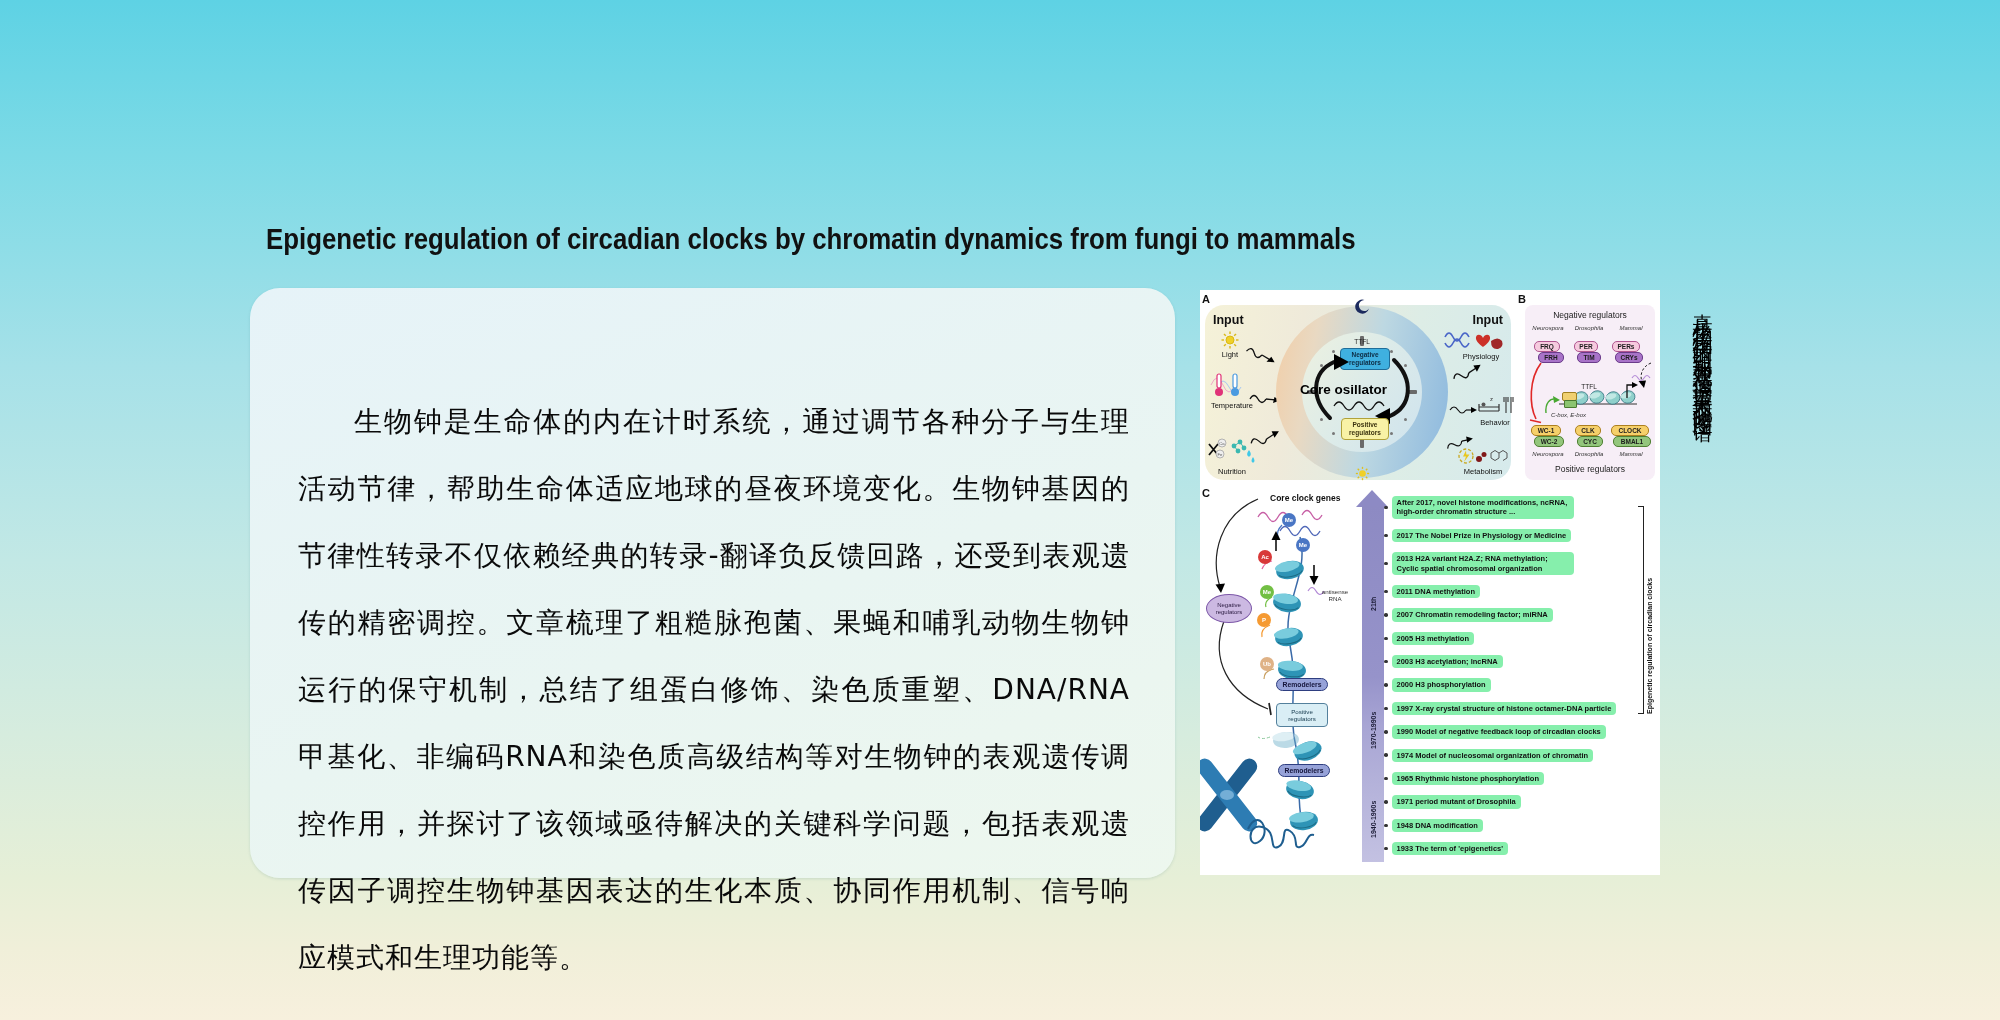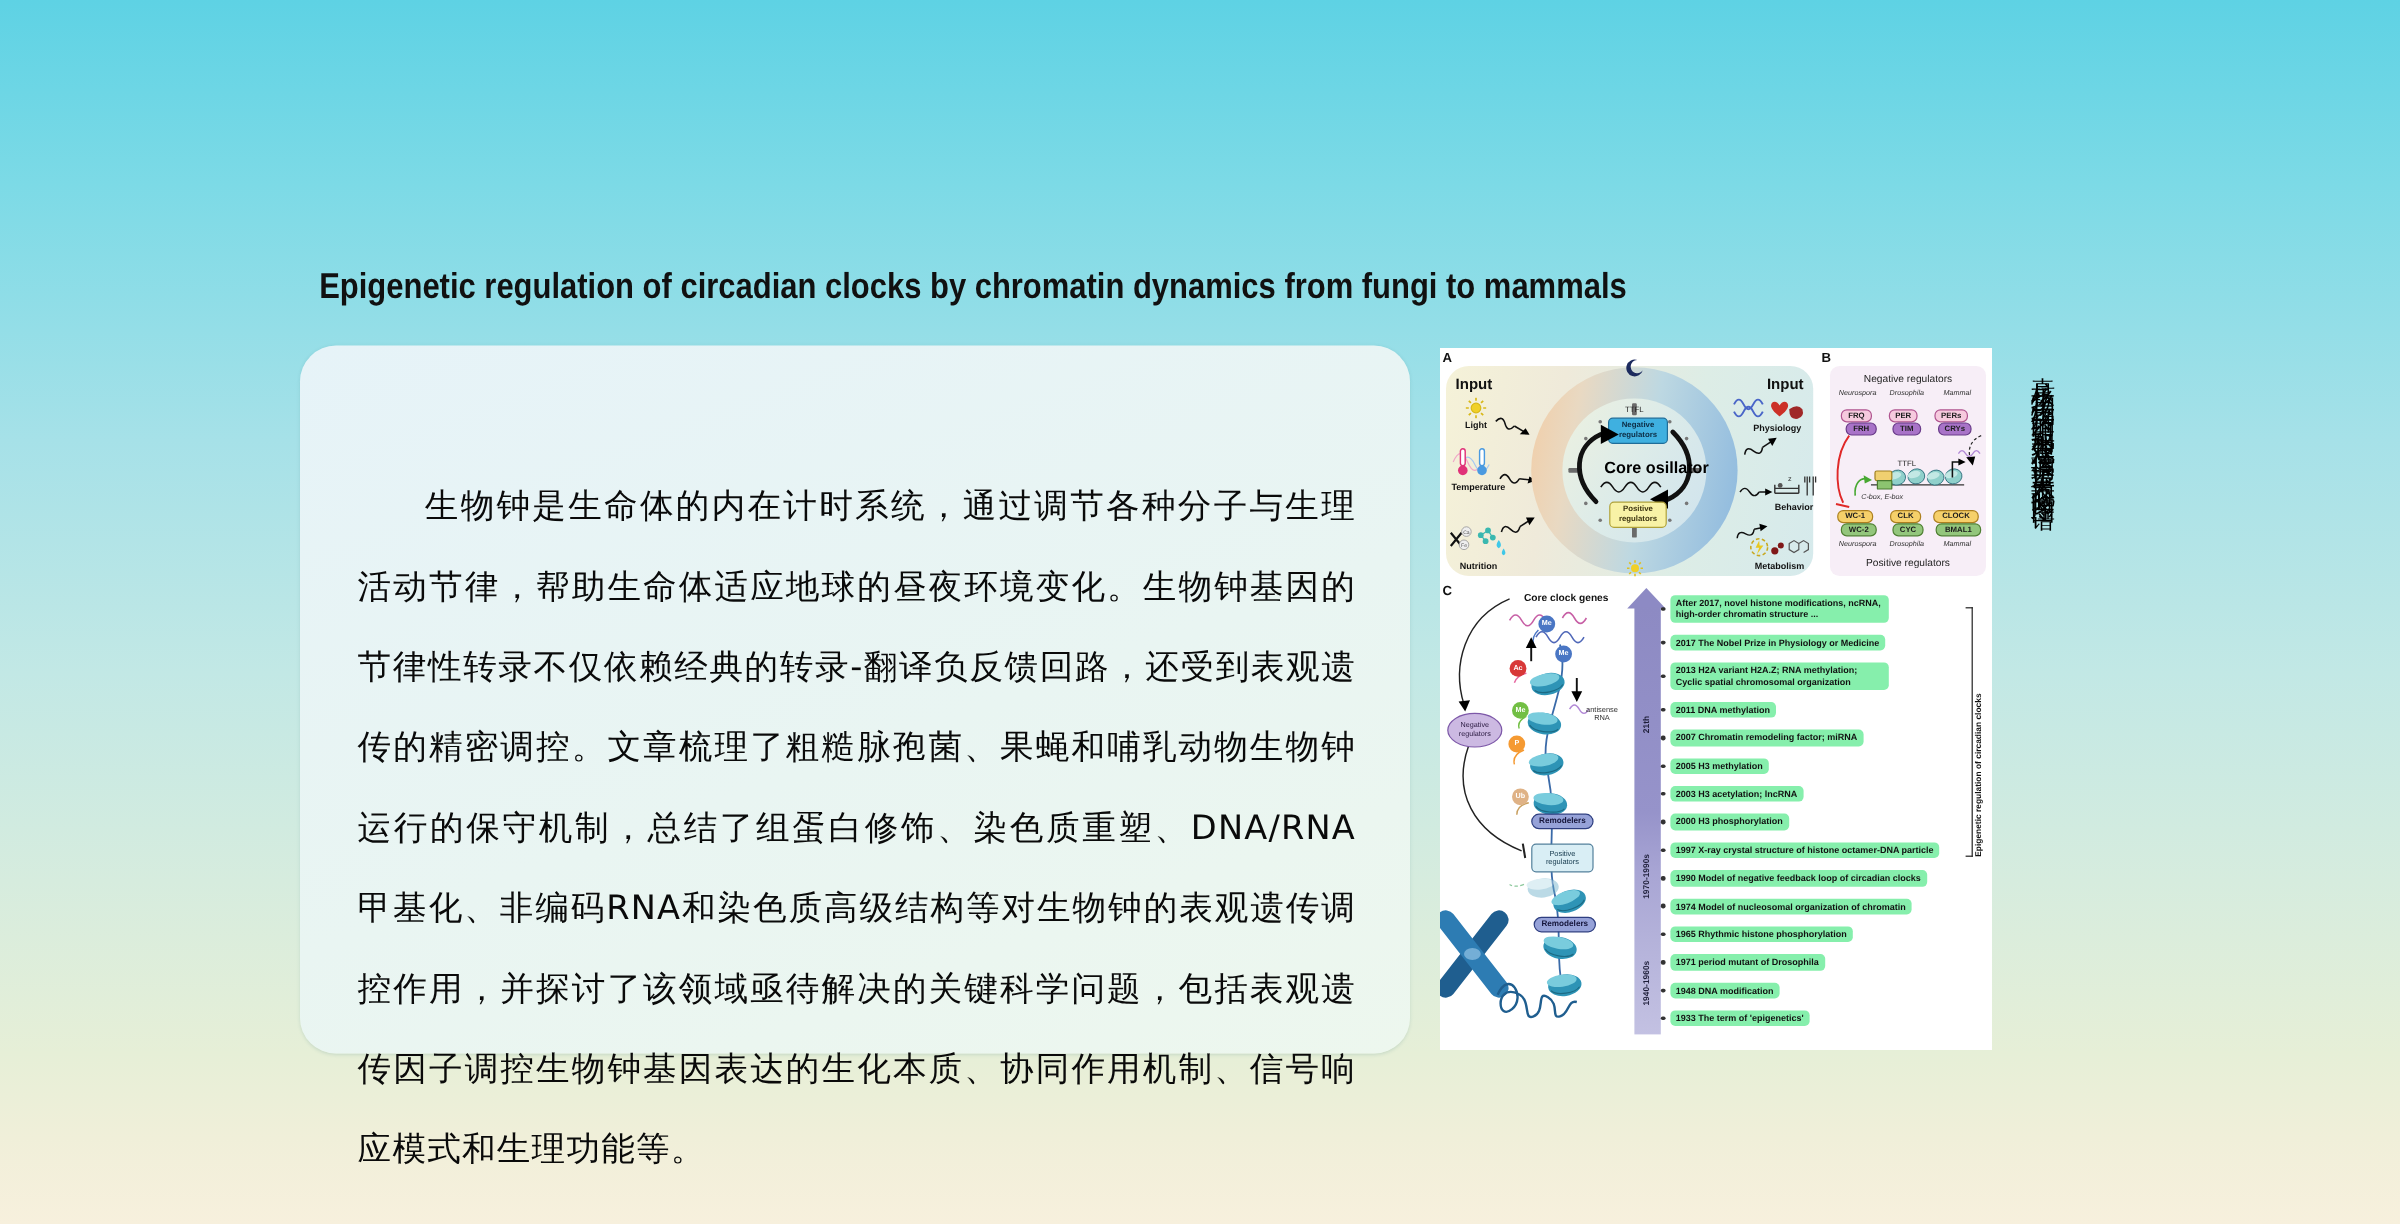--- a/index.html
+++ b/index.html
@@ -23,33 +23,33 @@
   .side-caption{position:absolute;left:1690px;top:298px;height:585px;
     writing-mode:vertical-rl;font-size:20px;letter-spacing:4.5px;color:#000;
     font-family:"DejaVu Sans",sans-serif;}
   
   .figure{position:absolute;left:1200px;top:290px;width:460px;height:585px;background:#fff;}
   .plabel{position:absolute;font-size:11px;font-weight:bold;color:#111;}
   .pA{position:absolute;left:5px;top:15px;width:306px;height:175px;border-radius:19px;
     background:linear-gradient(100deg,#f5f2d8 0%,#efeada 30%,#ddedE6 65%,#d6eaec 100%);}
   .pB{position:absolute;left:325px;top:15px;width:130px;height:175px;border-radius:8px;background:#f7eef7;}
   .pa-head{position:absolute;font-size:12.5px;font-weight:bold;color:#111;}
-  .pa-lab{position:absolute;font-size:7.5px;font-weight:bold;color:#111;text-align:center;}
+  .pa-lab{position:absolute;font-size:7.5px;font-weight:normal;color:#111;text-align:center;}
   .ring{position:absolute;left:71px;top:1px;width:172px;height:172px;border-radius:50%;
     background:linear-gradient(100deg,#f2cda6 0%,#e9d9c2 22%,#bdd8e2 55%,#8cb8de 100%);}
   .ring-inner{position:absolute;left:26px;top:26px;width:120px;height:120px;border-radius:50%;
     background:linear-gradient(120deg,#edf1e0 0%,#dcebe9 50%,#cfe3ee 100%);}
   .tick{position:absolute;background:#6a6a6a;border-radius:1px;}
   .dot{position:absolute;width:3px;height:3px;border-radius:50%;background:#777;}
   .ttfl{position:absolute;font-size:6.5px;color:#222;text-align:center;}
   .pillA{position:absolute;border-radius:4px;font-size:6.5px;font-weight:bold;text-align:center;
     line-height:1.25;padding:2px 2px;color:#0d2c44;}
   .neg-pill{background:#3fb0e0;border:1px solid #1f6d99;}
   .pos-pill{background:#f8f2a6;border:1px solid #b0a23a;color:#3c3410;}
-  .core{position:absolute;font-size:13.5px;font-weight:bold;color:#000;text-align:right;white-space:nowrap;}
+  .core{position:absolute;font-size:13.5px;font-weight:bold;color:#000;text-align:left;white-space:nowrap;}
   
   .pb-title{position:absolute;width:130px;text-align:center;font-size:8.5px;color:#222;}
   .species{position:absolute;font-size:6px;font-style:italic;color:#333;text-align:center;}
   .pill{position:absolute;height:11px;border-radius:5px;font-size:6.5px;font-weight:bold;color:#1c1c1c;
     display:flex;align-items:center;justify-content:center;box-sizing:border-box;}
   .pillp{background:#f6cade;border:1px solid #b05590;}
   .pillv{background:#a873c8;border:1px solid #6a3c8a;}
   .pilly{background:#f6d06a;border:1px solid #ad8020;}
   .pillg{background:#93c67c;border:1px solid #4f8033;}
   .cbox{position:absolute;font-size:6px;font-style:italic;color:#333;white-space:nowrap;}

